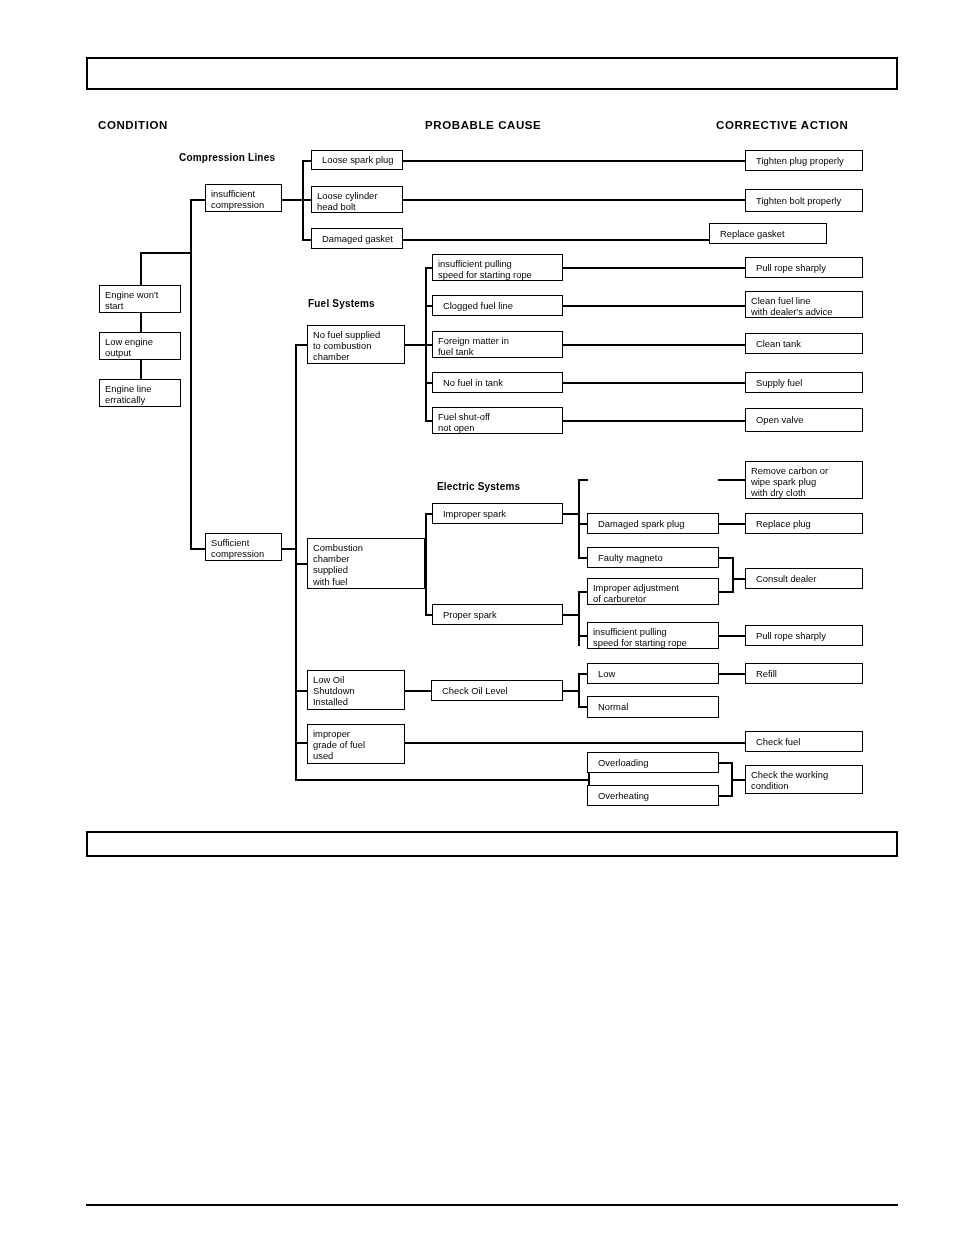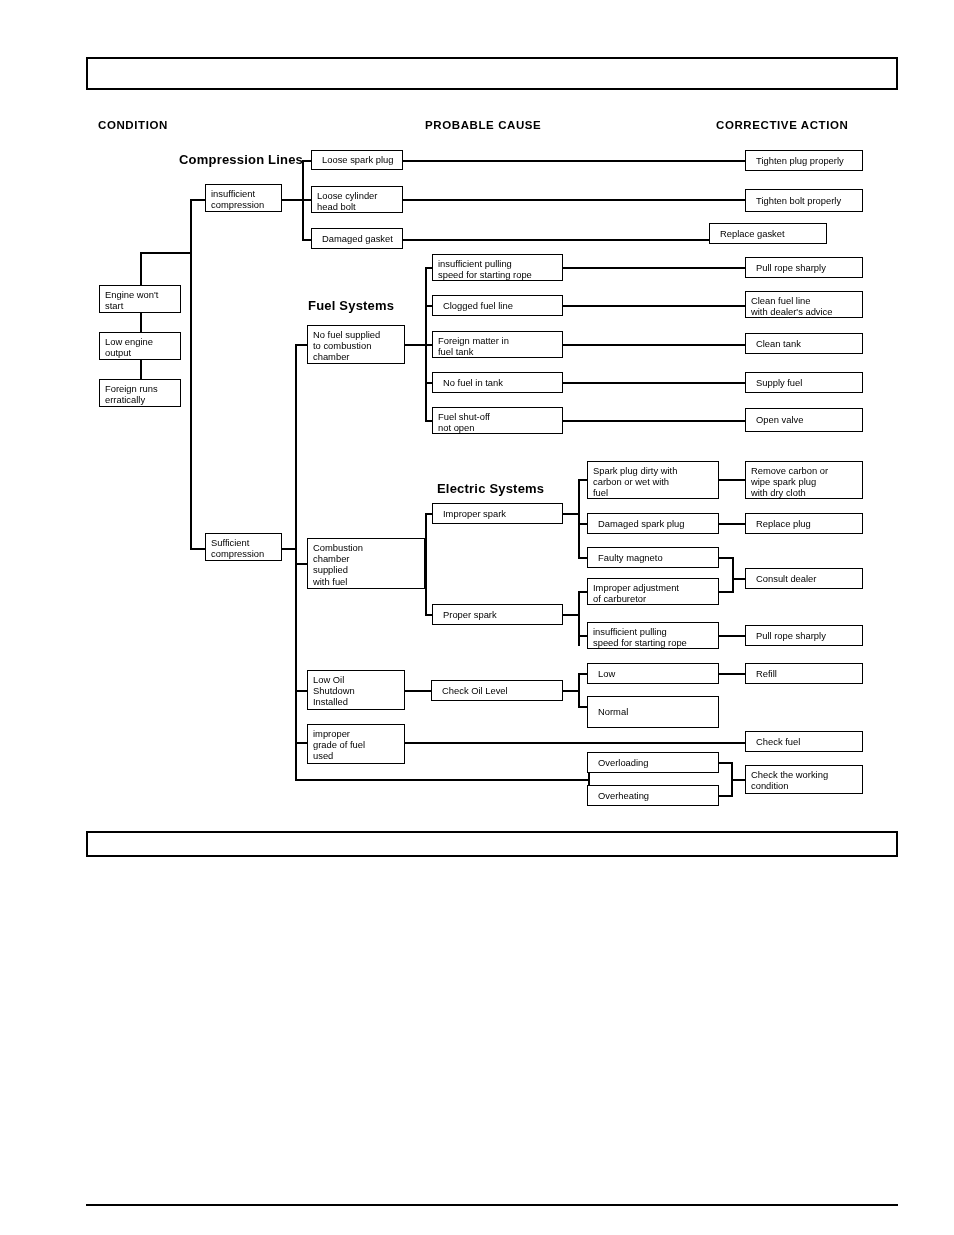--- a/index.html
+++ b/index.html
@@ -24,21 +24,21 @@
   
   #diagram{position:absolute;left:0;top:0;width:954px;height:831px;}
 
   
   .col-head{
     position:absolute;font-size:11.5px;font-weight:bold;color:#000;
     letter-spacing:0.6px;white-space:nowrap;
   }
   
   .grp-label{
-    position:absolute;font-size:13px;font-weight:bold;color:#000;
+    position:absolute;font-size:10px;font-weight:bold;color:#000;
     white-space:nowrap;letter-spacing:0.2px;
   }
 
   
   .node{
     position:absolute;box-sizing:border-box;
     border:1.6px solid #000;background:#fff;
     font-size:9.4px;line-height:11.2px;color:#000;
     padding:3px 0 0 5px;
     overflow:hidden;white-space:pre-line;
@@ -153,21 +153,21 @@
 
   <div class="h" style="left:718px;top:762px;width:14px;"></div>
   <div class="h" style="left:718px;top:795px;width:14px;"></div>
   <div class="v" style="left:731px;top:762px;height:35px;"></div>
   <div class="h" style="left:731px;top:779px;width:15px;"></div>
 
   <div class="node" style="left:99px;top:285px;width:82px;height:28px;">Engine won't
 start</div>
   <div class="node" style="left:99px;top:332px;width:82px;height:28px;">Low engine
 output</div>
-  <div class="node" style="left:99px;top:379px;width:82px;height:28px;">Foreign runs
+  <div class="node" style="left:99px;top:379px;width:82px;height:28px;">Engine line
 erratically</div>
 
   <div class="node" style="left:205px;top:184px;width:77px;height:28px;">insufficient
 compression</div>
   <div class="node" style="left:205px;top:533px;width:77px;height:28px;">Sufficient
 compression</div>
 
   <div class="node" style="left:307px;top:325px;width:98px;height:39px;">No fuel supplied
 to combustion
 chamber</div>
@@ -192,33 +192,30 @@
   <div class="node mid" style="left:432px;top:295px;width:131px;height:21px;"><span>Clogged fuel line</span></div>
   <div class="node" style="left:432px;top:331px;width:131px;height:27px;">Foreign matter in
 fuel tank</div>
   <div class="node mid" style="left:432px;top:372px;width:131px;height:21px;"><span>No fuel in tank</span></div>
   <div class="node" style="left:432px;top:407px;width:131px;height:27px;">Fuel shut-off
 not open</div>
 
   <div class="node mid" style="left:432px;top:503px;width:131px;height:21px;"><span>Improper spark</span></div>
   <div class="node mid" style="left:432px;top:604px;width:131px;height:21px;"><span>Proper spark</span></div>
 
-  <div class="node" style="left:587px;top:461px;width:132px;height:38px;">Spark plug dirty with
-carbon or wet with
-fuel</div>
   <div class="node mid" style="left:587px;top:513px;width:132px;height:21px;"><span>Damaged spark plug</span></div>
   <div class="node mid" style="left:587px;top:547px;width:132px;height:21px;"><span>Faulty magneto</span></div>
   <div class="node" style="left:587px;top:578px;width:132px;height:27px;">Improper adjustment
 of carburetor</div>
   <div class="node" style="left:587px;top:622px;width:132px;height:27px;">insufficient pulling
 speed for starting rope</div>
 
   <div class="node mid" style="left:431px;top:680px;width:132px;height:21px;"><span>Check Oil Level</span></div>
   <div class="node mid" style="left:587px;top:663px;width:132px;height:21px;"><span>Low</span></div>
-  <div class="node mid" style="left:587px;top:696px;width:132px;height:32px;"><span>Normal</span></div>
+  <div class="node mid" style="left:587px;top:696px;width:132px;height:22px;"><span>Normal</span></div>
 
   <div class="node mid" style="left:587px;top:752px;width:132px;height:21px;"><span>Overloading</span></div>
   <div class="node mid" style="left:587px;top:785px;width:132px;height:21px;"><span>Overheating</span></div>
 
   <div class="node mid" style="left:745px;top:150px;width:118px;height:21px;"><span>Tighten plug properly</span></div>
   <div class="node mid" style="left:745px;top:189px;width:118px;height:23px;"><span>Tighten bolt properly</span></div>
   <div class="node mid" style="left:709px;top:223px;width:118px;height:21px;"><span>Replace gasket</span></div>
   <div class="node mid" style="left:745px;top:257px;width:118px;height:21px;"><span>Pull rope sharply</span></div>
   <div class="node" style="left:745px;top:291px;width:118px;height:27px;">Clean fuel line
 with dealer's advice</div>

